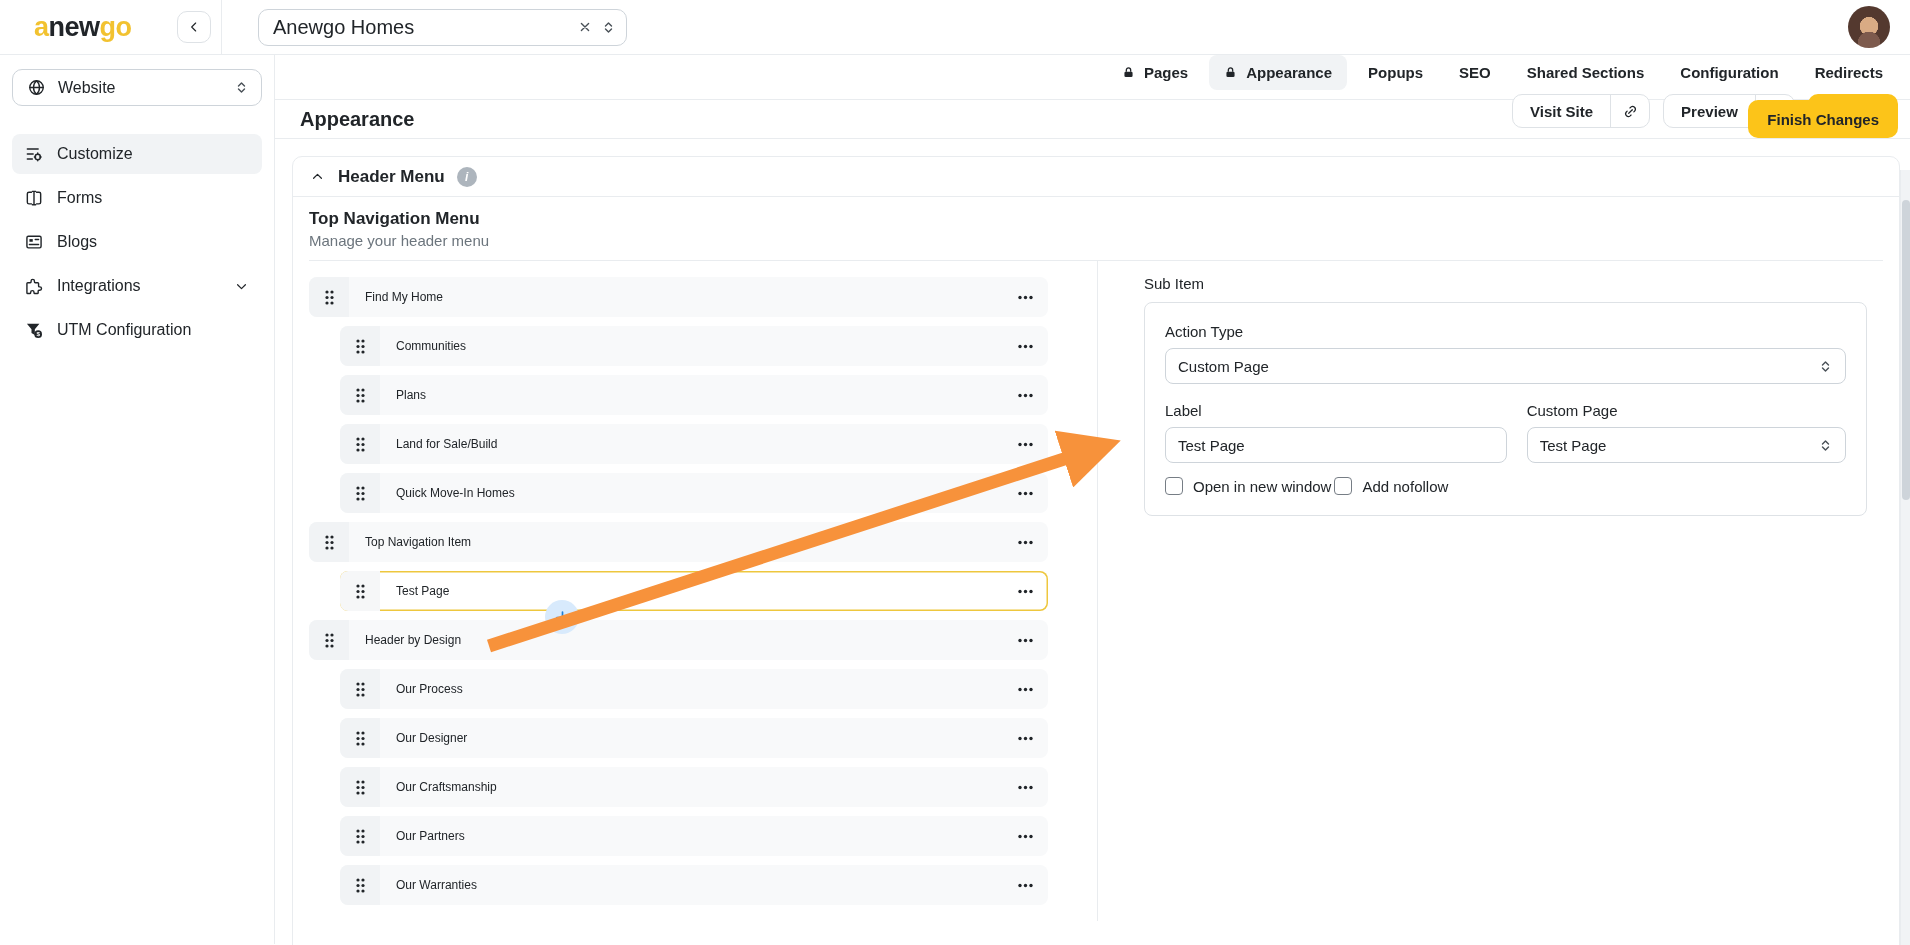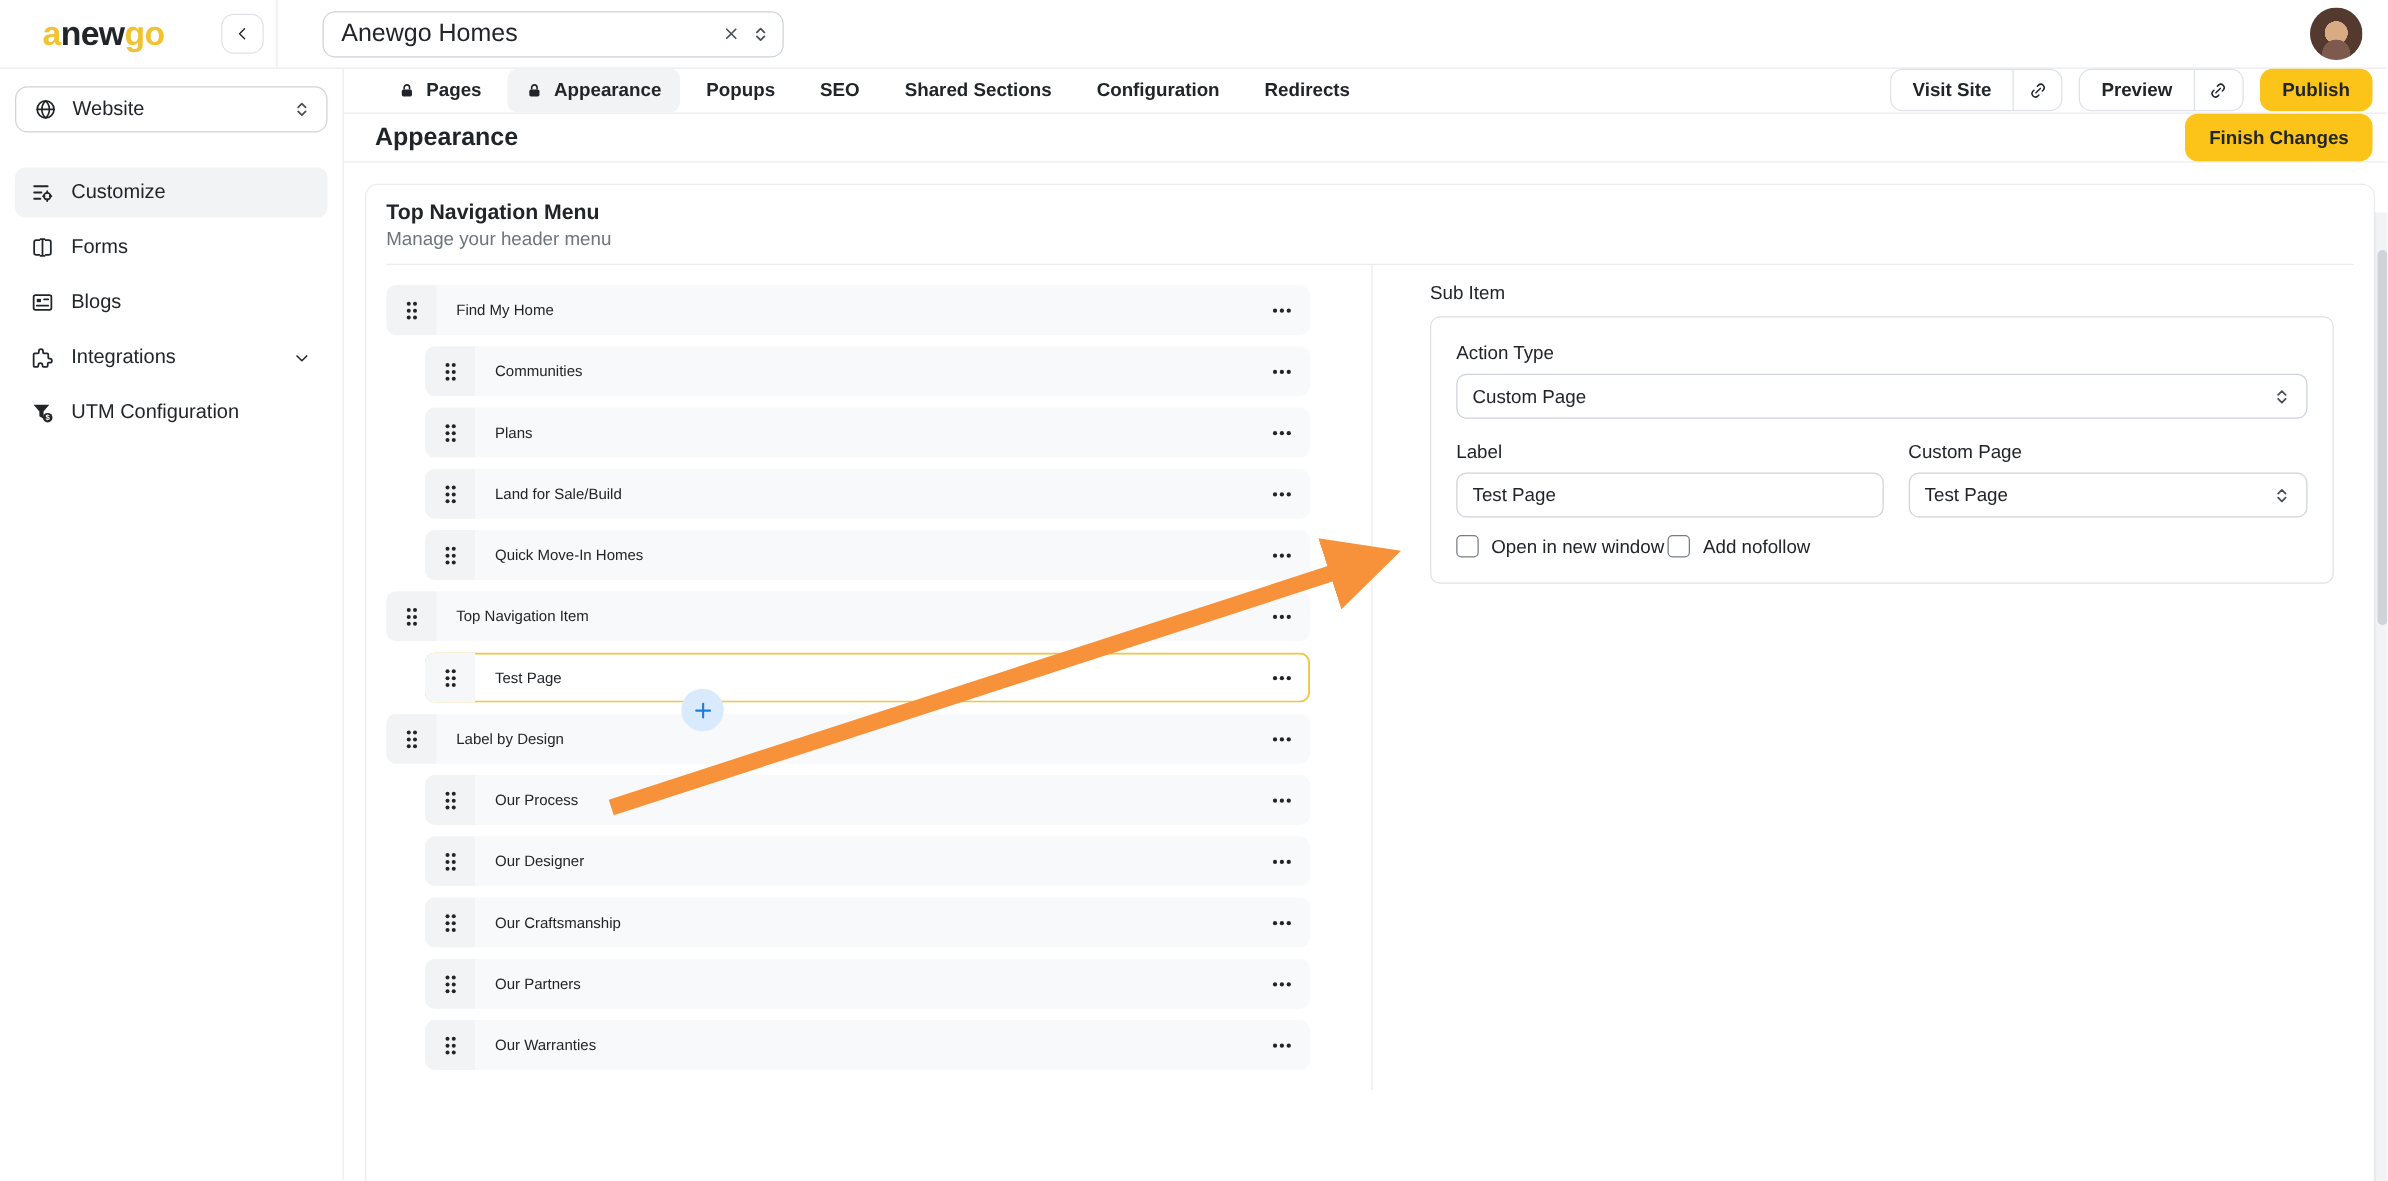--- a/index.html
+++ b/index.html
@@ -30,21 +30,21 @@
   .side-select { height:37px; border:1px solid #ced4da; border-radius:10px; display:flex; align-items:center; gap:12px; padding:0 12px 0 14px; font-size:16px; margin-bottom:28px; cursor:pointer; background:#fff; }
   .side-select .lbl { flex:1; }
   .nav-item { height:40px; border-radius:8px; display:flex; align-items:center; gap:13px; padding:0 12px; font-size:16px; font-weight:500; margin-bottom:4px; cursor:pointer; }
   .nav-item.active { background:#f1f3f5; }
   .nav-item .grow { flex:1; }
   .icon-slot svg { width:20px; height:20px; }
 
   .content { flex:1; display:flex; flex-direction:column; min-width:0; }
 
   
-  .tabsbar { height:45px; border-bottom:1px solid #e9ecef; display:flex; align-items:flex-start; padding:0 12px 0 29px; gap:4px; }
+  .tabsbar { height:45px; border-bottom:1px solid #e9ecef; display:flex; align-items:flex-end; padding:0 12px 0 29px; gap:4px;flex-direction:column; }
   .tab { display:flex; align-items:center; gap:9px; padding:9px 15px; font-size:15px; font-weight:600; border-radius:8px; background:transparent; border:none; font-family:inherit; color:#212529; cursor:pointer; }
   .tab.active { background:#f1f3f5; }
   .tabsbar .right-actions { margin-left:auto; display:flex; align-items:center; gap:13px; }
   .split-btn { display:flex; align-items:stretch; border:1px solid #dee2e6; border-radius:10px; overflow:hidden; height:34px; background:#fff; }
   .split-btn .seg-label { display:flex; align-items:center; padding:0 17px; font-size:15px; font-weight:600; cursor:pointer; }
   .split-btn .seg-icon { display:flex; align-items:center; justify-content:center; width:39px; border-left:1px solid #dee2e6; cursor:pointer; }
   .btn-yellow { background:#fcc419; border:none; border-radius:10px; height:34px; padding:0 18px; font-size:15px; font-weight:600; font-family:inherit; color:#212529; cursor:pointer; }
 
   
   .title-row { height:69px; border-bottom:1px solid #e9ecef; display:flex; align-items:center; padding:0 12px 0 25px; }
@@ -269,20 +269,29 @@
       </div>
     </div>
 
     <div class="title-row">
       <h1 class="page-title">Appearance</h1>
       <button class="btn-yellow finish-btn">Finish Changes</button>
     </div>
 
     <div class="card-wrap">
       <section class="card">
+        <div class="card-head">
+          <span class="chev">
+            <svg width="17" height="17" viewBox="0 0 24 24" class="ico">
+                <path d="M6.5 14.5 12 9l5.5 5.5"></path>
+              </svg>
+          </span>
+          <span class="card-title">Header Menu</span>
+          <span class="info-badge">i</span>
+        </div>
         <div class="card-body">
           <div class="section-head">
             <div class="section-title">Top Navigation Menu</div>
             <div class="section-sub">Manage your header menu</div>
           </div>
           <hr class="section-divider">
 
           <div class="columns">
 
             <div class="col-left">
@@ -431,21 +440,21 @@
                   <span class="handle">
                     <svg width="11" height="17" viewBox="0 0 11 17" fill="#212529">
                       <circle cx="3" cy="3" r="1.6"></circle>
                       <circle cx="8" cy="3" r="1.6"></circle>
                       <circle cx="3" cy="8.5" r="1.6"></circle>
                       <circle cx="8" cy="8.5" r="1.6"></circle>
                       <circle cx="3" cy="14" r="1.6"></circle>
                       <circle cx="8" cy="14" r="1.6"></circle>
                     </svg>
                   </span>
-                  <span class="row-label">Label by Design</span>
+                  <span class="row-label">Header by Design</span>
                   <span class="row-menu">
                     <svg width="15" height="5" viewBox="0 0 15 5" fill="#212529">
                       <circle cx="2" cy="2.5" r="1.7"></circle>
                       <circle cx="7.5" cy="2.5" r="1.7"></circle>
                       <circle cx="13" cy="2.5" r="1.7"></circle>
                     </svg>
                   </span>
                 </div>
                 <div class="menu-row lvl-1">
                   <span class="handle">

